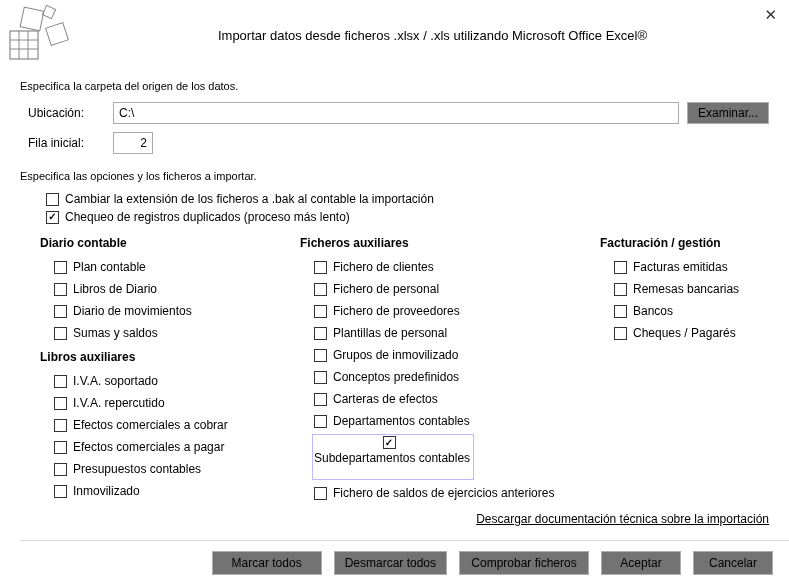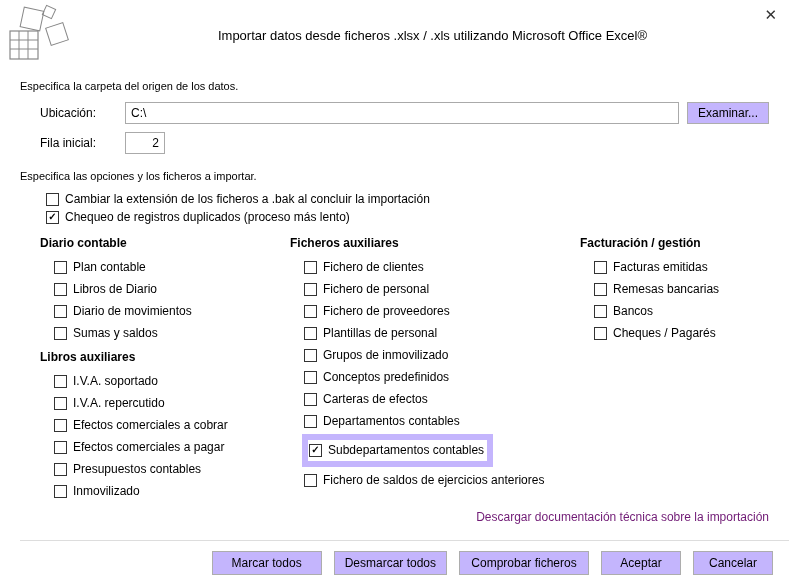--- a/index.html
+++ b/index.html
@@ -39,21 +39,21 @@
     color: #333;
     font-family: Arial;
   }
   .section-label {
     padding: 4px 20px 8px 20px;
     font-size: 11px;
   }
   .form-row {
     display: flex;
     align-items: center;
-    padding: 2px 20px 6px 40px;
+    padding: 2px 20px 6px 28px;
   }
   .form-label { width: 85px; }
   .input-text {
     flex: 1;
     border: 1px solid #aaa;
     padding: 3px 5px;
     font-size: 12px;
     font-family: inherit;
     height: 22px;
     margin-right: 8px;
@@ -61,21 +61,21 @@
   .input-num {
     width: 40px;
     border: 1px solid #aaa;
     padding: 3px 5px;
     font-size: 12px;
     font-family: inherit;
     height: 22px;
     text-align: right;
   }
   .btn {
-    background: #c4b5fd;
+    background: #737373;
     border: 1px solid #adadad;
     padding: 3px 10px;
     font-size: 12px;
     font-family: inherit;
     cursor: pointer;
     min-width: 72px;
   }
   .options-row {
     display: flex;
     align-items: center;
@@ -90,48 +90,50 @@
     justify-content: center;
     font-size: 11px;
     line-height: 1;
     background: #fff;
     flex-shrink: 0;
   }
   .chk.checked::after { content: "✓"; color:#000; font-weight:bold; font-size:10px;}
   .columns {
     display: flex;
     padding: 4px 20px 0 40px;
-    gap: 10px;
+    gap: 20px;
   }
   .col { flex: 1 1 0; min-width: 0;}
   .col.narrow { flex: 0 0 240px; }
   .col.aux { flex: 0 0 280px;}
   .col.billing{ flex: 0 0 200px;}
   .group-title {
     font-weight: bold;
     padding: 6px 0 6px 0px;
   }
   .chk-item {
     display: flex;
     align-items: center;
     padding: 2px 0 2px 14px;
     line-height: 18px;
     white-space: nowrap;
   }
   .highlight {
-    border: 6px solid #c4b5fd;
-    padding: 1px 3px 2px 1px;
+    border: 1px solid #c4b5fd;
+    padding: 1px 3px 12px 1px;
     margin-left: -2px;
+    flex-direction: column;
   }
   .link-row {
     text-align: right;
     padding: 8px 20px 0 0;
   }
   .link {
-    color: #701a75;
+    color: #000000;
+    text-decoration: underline;
     cursor: pointer;
     margin-left: 39px;
   }
   .button-bar {
     border-top: 1px solid #ddd;
     padding: 10px 16px;
     display: flex;
     justify-content: flex-end;
     gap: 12px;
     position: absolute;
@@ -172,21 +174,21 @@
 <div class="form-row">
   <div class="form-label">Fila inicial:</div>
   <input class="input-num" value="2" style="">
 </div>
 
 <div class="spacer"></div>
 <div class="section-label">Especifica las opciones y los ficheros a importar.</div>
 
 <div class="options-row">
   <span class="chk"></span>
-  <span>Cambiar la extensión de los ficheros a .bak al concluir la importación</span>
+  <span>Cambiar la extensión de los ficheros a .bak al contable la importación</span>
 </div>
 <div class="options-row">
   <span class="chk checked"></span>
   <span>Chequeo de registros duplicados (proceso más lento)</span>
 </div>
 
 <div class="columns">
   <div class="col narrow">
     <div class="group-title">Diario contable</div>
     <div class="chk-item">

